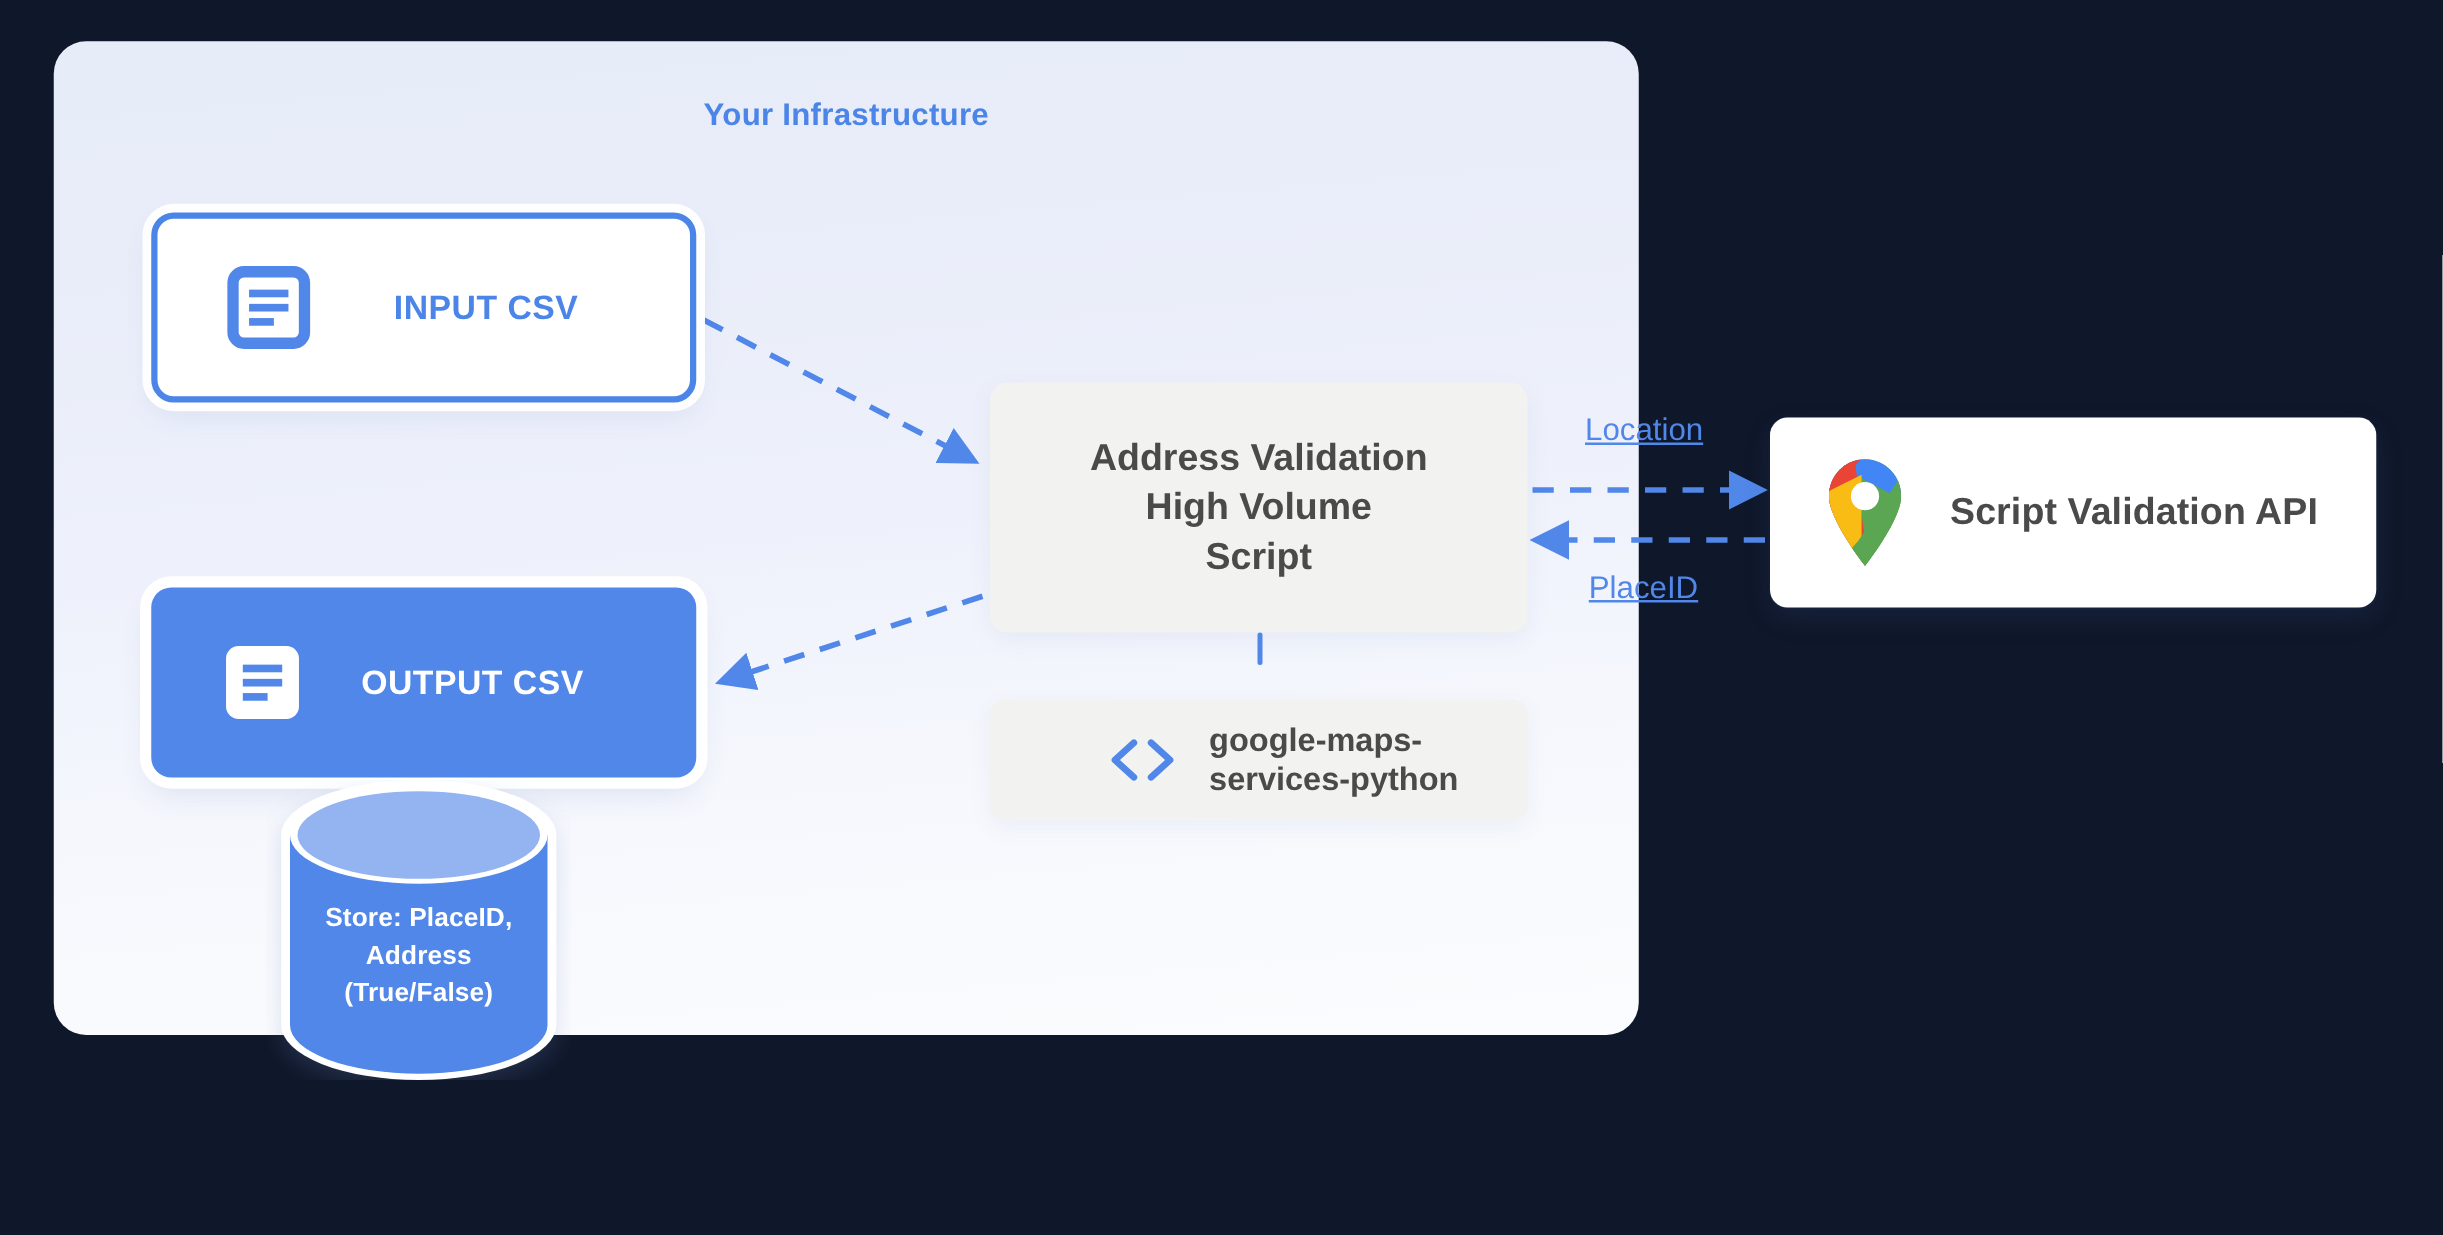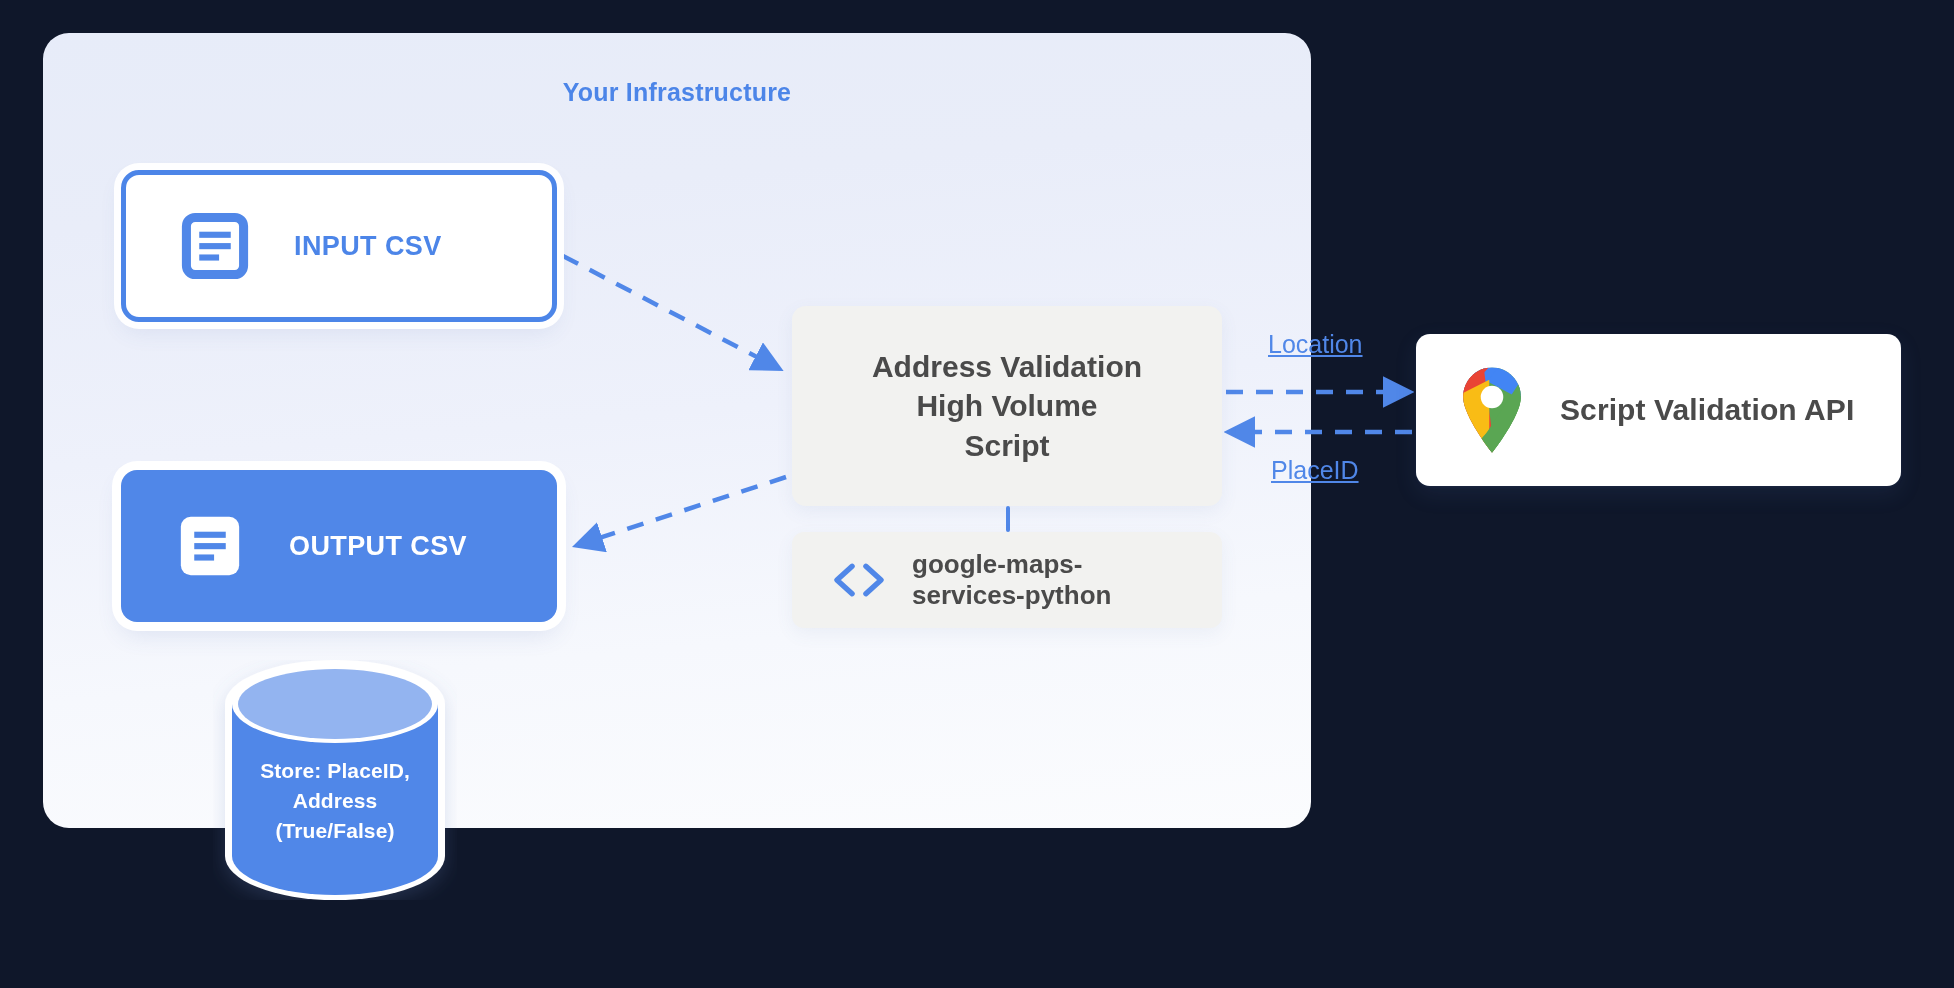--- a/index.html
+++ b/index.html
@@ -58,20 +58,21 @@
   .input-csv {
     left: 121px;
     top: 170px;
     width: 436px;
     height: 152px;
     background: #ffffff;
     border: 5px solid #4c85e8;
     border-radius: 18px;
     box-shadow: 0 0 0 7px rgba(255,255,255,.95), 0 10px 22px rgba(70,100,170,.10);
     padding-left: 54px;
+    gap: 21px;
   }
   .input-csv .label {
     font-size: 27px;
     font-weight: bold;
     color: #4c85e8;
     letter-spacing: .4px;
     margin-left: 44px;
   }
 
   
@@ -124,27 +125,28 @@
     top: 506px;
     width: 4px;
     height: 26px;
     background: #5087e8;
     border-radius: 2px;
   }
 
   
   .lib-box {
     left: 792px;
-    top: 532px;
+    top: 560px;
     width: 430px;
     height: 96px;
     background: #f2f2f0;
     border-radius: 12px;
     padding-left: 36px;
     box-shadow: 0 6px 18px rgba(90,110,160,.07);
+    justify-content: center;
   }
   .code-icon { width: 62px; height: 42px; flex: 0 0 62px; }
   .lib-box .lib-label {
     font-size: 26px;
     font-weight: bold;
     color: #4a4a4a;
     line-height: 1.2;
     margin-left: 22px;
   }
 
@@ -165,21 +167,21 @@
     font-weight: bold;
     color: #4a4a4a;
     margin-left: 34px;
     letter-spacing: .1px;
   }
 
   
   .cylinder {
     position: absolute;
     left: 213px;
-    top: 660px;
+    top: 624px;
     width: 244px;
     height: 240px;
   }
   .cyl-text {
     position: absolute;
     left: 0;
     top: 96px;
     width: 244px;
     text-align: center;
     font-size: 21px;

